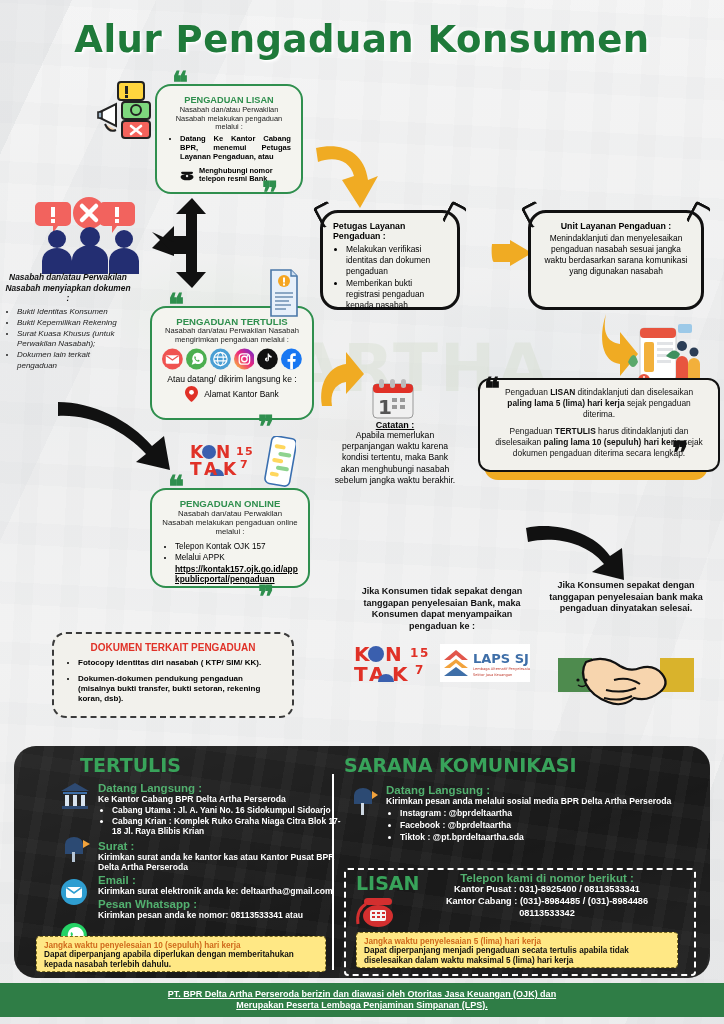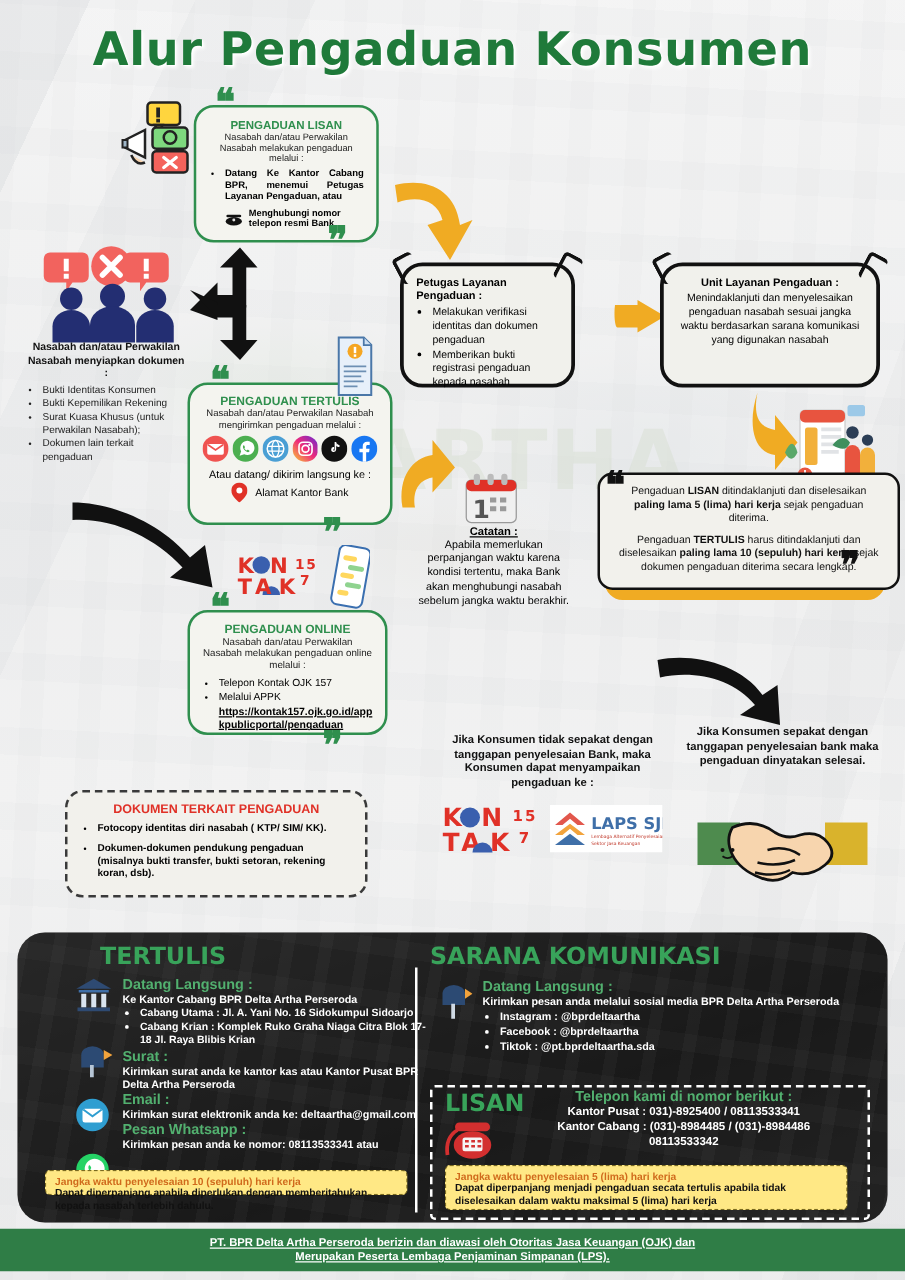--- a/index.html
+++ b/index.html
@@ -155,21 +155,21 @@
           <path d="M10 78 v-13 a15 13 0 0 1 30 0 v13z"></path>
         <circle cx="58" cy="41" r="10"></circle>
           <path d="M40 78 v-14 a18 15 0 0 1 36 0 v14z"></path>
         <circle cx="92" cy="43" r="9"></circle>
           <path d="M77 78 v-13 a15 13 0 0 1 30 0 v13z"></path>
       </g>
       <rect x="21" y="64" width="8" height="14" fill="#fff" opacity=".0"></rect>
     </svg>
   </div>
 
-  <div class="lay" style="left:21px;top:272px;width:128px;">
+  <div class="lay" style="left:4px;top:272px;width:128px;font-style:italic;">
     <div style="font-size:8.4px;font-weight:bold;text-align:center;line-height:1.25;color:#111;">Nasabah dan/atau Perwakilan Nasabah menyiapkan dokumen :</div>
     <ul class="tight" style="font-size:8px;line-height:1.28;color:#222;margin-top:3px;">
       <li>Bukti Identitas Konsumen</li>
       <li>Bukti Kepemilikan Rekening</li>
       <li>Surat Kuasa Khusus (untuk Perwakilan Nasabah);</li>
       <li>Dokumen lain terkait pengaduan</li>
     </ul>
   </div>
 
   <div class="lay arrow" style="left:140px;top:196px;width:70px;height:100px;">
@@ -499,21 +499,21 @@
           <li>Cabang Krian : Komplek Ruko Graha Niaga Citra Blok 17-18 Jl. Raya Blibis Krian</li>
         </ul>
         <div class="lbl" style="font-size:11.5px;margin-top:3px;">Surat :</div>
         <div class="wtxt" style="font-size:8.6px;line-height:1.2;">Kirimkan surat anda ke kantor kas atau Kantor Pusat BPR Delta Artha Perseroda</div>
         <div class="lbl" style="font-size:11.5px;margin-top:2px;">Email :</div>
         <div class="wtxt" style="font-size:8.6px;line-height:1.2;">Kirimkan surat elektronik anda ke: deltaartha@gmail.com</div>
         <div class="lbl" style="font-size:11.5px;margin-top:2px;">Pesan Whatsapp :</div>
         <div class="wtxt" style="font-size:8.6px;line-height:1.2;">Kirimkan pesan anda ke nomor: 08113533341 atau</div>
       </div>
 
-      <div class="ybox" style="left:22px;top:190px;width:290px;height:20px;">
+      <div class="ybox" style="left:22px;top:190px;width:290px;height:36px;">
         <div class="yh" style="font-size:8.2px;">Jangka waktu penyelesaian 10 (sepuluh) hari kerja</div>
         <div class="yb" style="font-size:8.2px;line-height:1.2;">Dapat diperpanjang apabila diperlukan dengan memberitahukan kepada nasabah terlebih dahulu.</div>
       </div>
 
       <div class="divider" style="left:318px;top:28px;width:2px;height:196px;"></div>
 
       <div style="position:absolute;left:336px;top:40px;">
         <svg width="28" height="30" viewBox="0 0 28 30">
           <path d="M4 9 a9 7 0 0 1 18 0 v9 H4z" fill="#2c4a73"></path>
           <rect x="11" y="17" width="3" height="12" fill="#cfd9e3"></rect>

